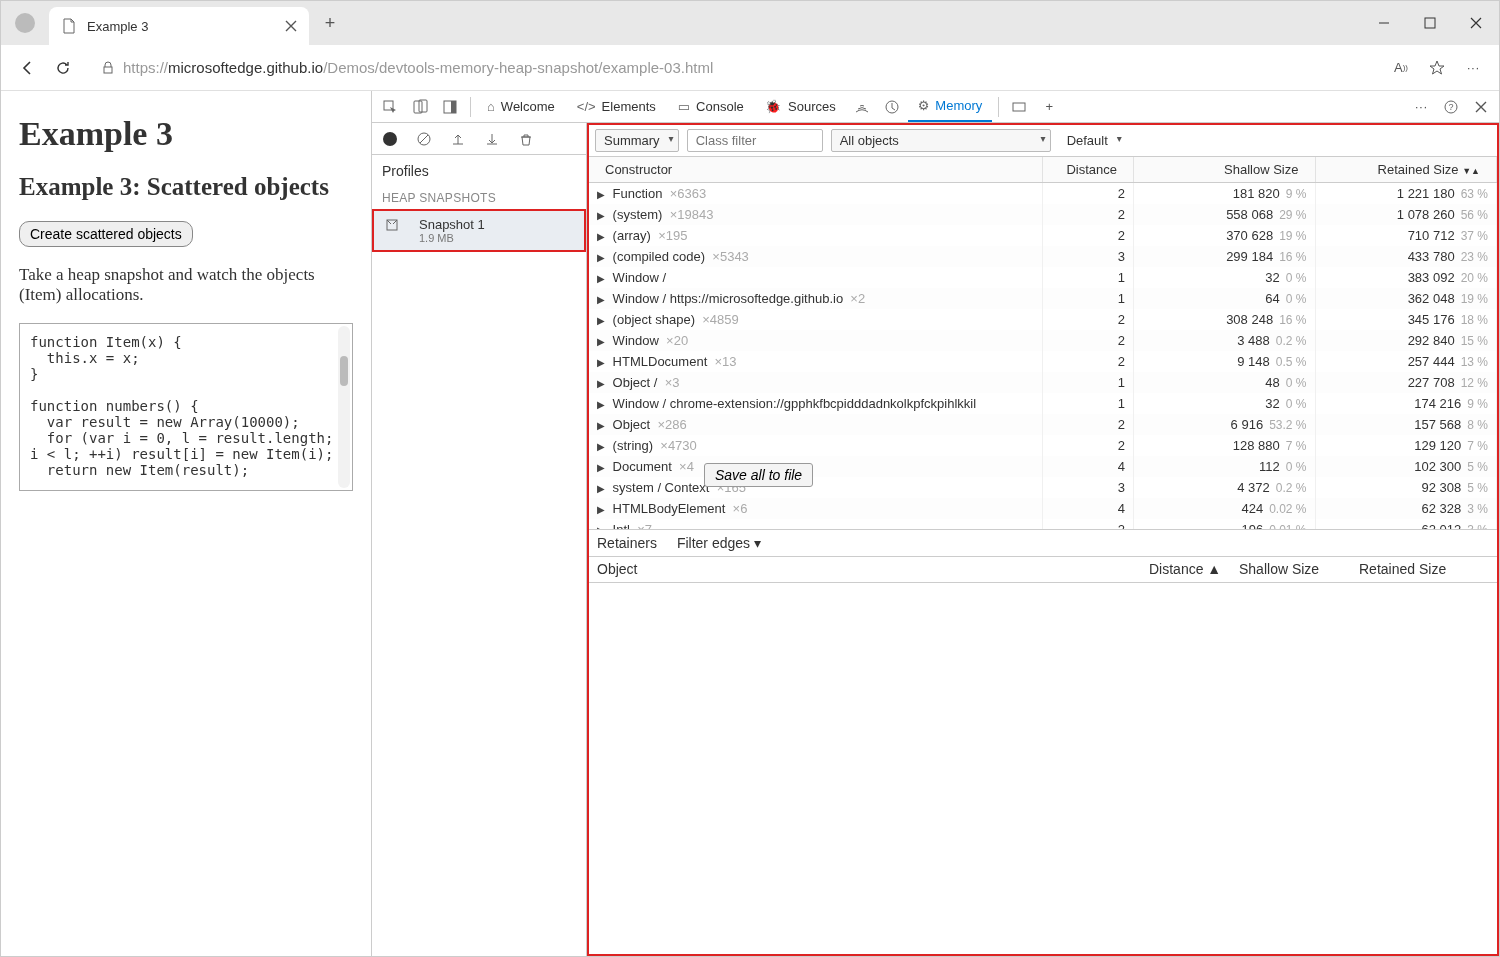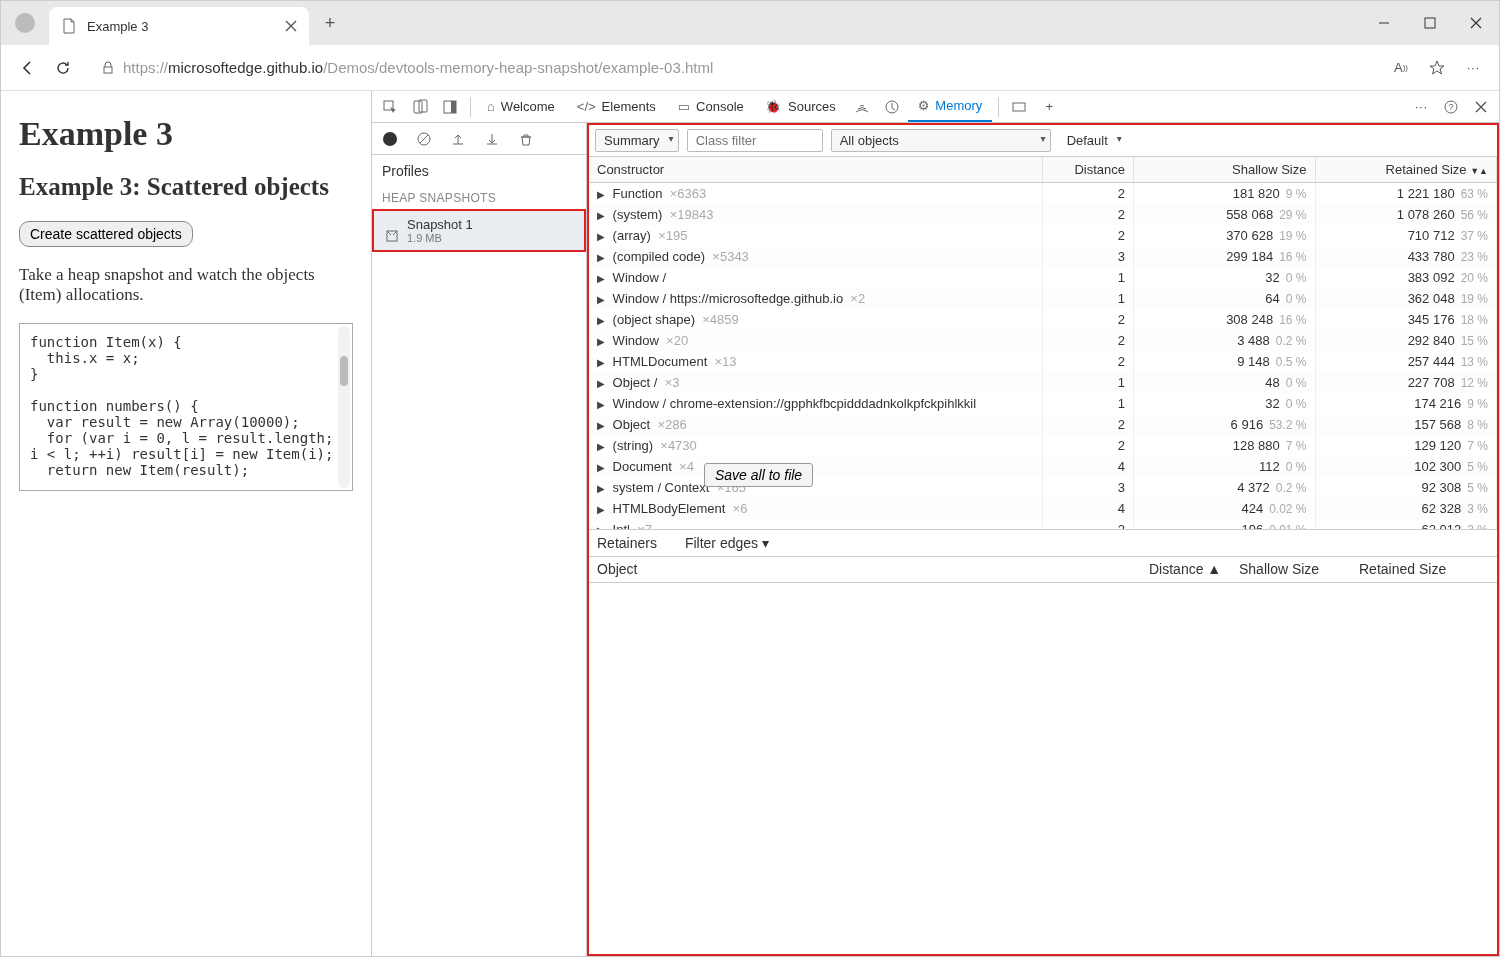--- a/index.html
+++ b/index.html
@@ -36,40 +36,40 @@
 .dt-tab { padding: 0 10px; height: 30px; display: flex; align-items: center; gap: 6px; font-size: 13px; color: #333; }
 .dt-tab .ico { color: #666; }
 .dt-tab.active { border-bottom: 2px solid #0078d4; color: #0078d4; }
 .dt-main { flex: 1; display: flex; }
 .dt-sidebar { width: 215px; border-right: 1px solid #ccc; display: flex; flex-direction: column; }
 .dt-toolbar2 { height: 32px; display: flex; align-items: center; border-bottom: 1px solid #ccc; padding: 0 6px; gap: 10px; }
 .dt-toolbar2 .icon-btn { width: 24px; height: 24px; display: flex; align-items: center; justify-content: center; color: #555; }
 .record { width: 14px; height: 14px; border-radius: 50%; background: #333; }
 .dt-sidebar .heading { padding: 8px 10px; font-size: 14px; color: #333; }
 .dt-sidebar .subheading { padding: 4px 10px; font-size: 12px; color: #888; letter-spacing: 0.3px; }
-.snapshot { display: flex; align-items: flex-end; gap: 7px; padding: 6px 10px; background: #e9edf2; border: 2px solid #d22; }
+.snapshot { display: flex; align-items: flex-start; gap: 19px; padding: 6px 10px; background: #e9edf2; border: 2px solid #d22; }
 .snapshot .ico { color: #666; }
 .snapshot .name { font-size: 13px; }
 .snapshot .size { font-size: 11px; color: #777; }
 .dt-right { flex: 1; display: flex; flex-direction: column; border: 2px solid #d22; }
 .filterbar { height: 32px; display: flex; align-items: center; border-bottom: 1px solid #ccc; padding: 0 6px; gap: 8px; }
 .filterbar .dropdown { padding: 3px 18px 3px 8px; border: 1px solid #bbb; background: #f7f7f7; border-radius: 2px; font-size: 13px; position: relative; }
 .filterbar .dropdown::after { content: "▾"; position: absolute; right: 4px; top: 3px; font-size: 10px; color: #555; }
 .filterbar .input { padding: 3px 8px; border: 1px solid #bbb; border-radius: 2px; font-size: 13px; width: 136px; }
 .table-wrap { flex: 1; overflow: auto; position: relative; }
 table.grid { width: 100%; border-collapse: collapse; font-size: 13px; }
-table.grid th { text-align: left; font-weight: normal; padding: 5px 8px; border-bottom: 1px solid #ccc; border-right: 1px solid #e2e2e2; background: #fafafa; position: sticky; top: 0; }
+table.grid th { text-align: left; font-weight: normal; padding: 5px 16px; border-bottom: 1px solid #ccc; border-right: 1px solid #e2e2e2; background: #fafafa; position: sticky; top: 0; }
 table.grid th.num, table.grid td.num { text-align: right; }
 table.grid td { padding: 3px 8px; border-right: 1px solid #f0f0f0; }
 table.grid tr:nth-child(even) td { background: #fdfdfd; }
 .expand { font-size: 10px; color: #444; display: inline-block; width: 12px; }
 .mult { color: #aaa; }
 .pct { color: #aaa; padding-left: 6px; font-size: 12px; }
 .savebtn { position: absolute; left: 115px; top: 306px; padding: 3px 10px; border: 1px solid #999; background: #f4f4f4; font-size: 14px; border-radius: 3px; font-style: italic; }
-.retainer-head { height: 28px; border-top: 1px solid #ccc; border-bottom: 1px solid #ccc; display: flex; align-items: center; padding: 0 8px; gap: 28px; }
+.retainer-head { height: 28px; border-top: 1px solid #ccc; border-bottom: 1px solid #ccc; display: flex; align-items: center; padding: 0 8px; gap: 20px; }
 .retainer-head .label { font-size: 14px; }
 .retainer-head .filter-edges { font-size: 14px; }
 .retainer-cols { height: 26px; border-bottom: 1px solid #ccc; display: flex; padding: 0 8px; font-size: 14px; align-items: center; }
 .retainer-cols .c1 { flex: 1; }
 .retainer-cols .c2 { width: 90px; text-align: left; }
 .retainer-cols .c3 { width: 120px; }
 .retainer-cols .c4 { width: 130px; }
 .spacer { flex: 1; }
 svg { display: block; }
 </style>

